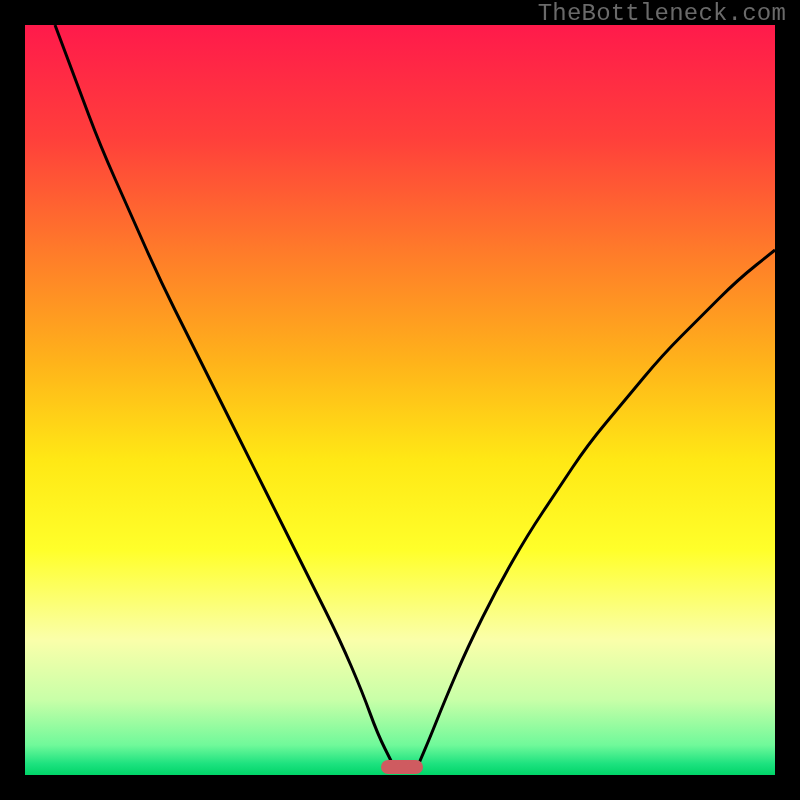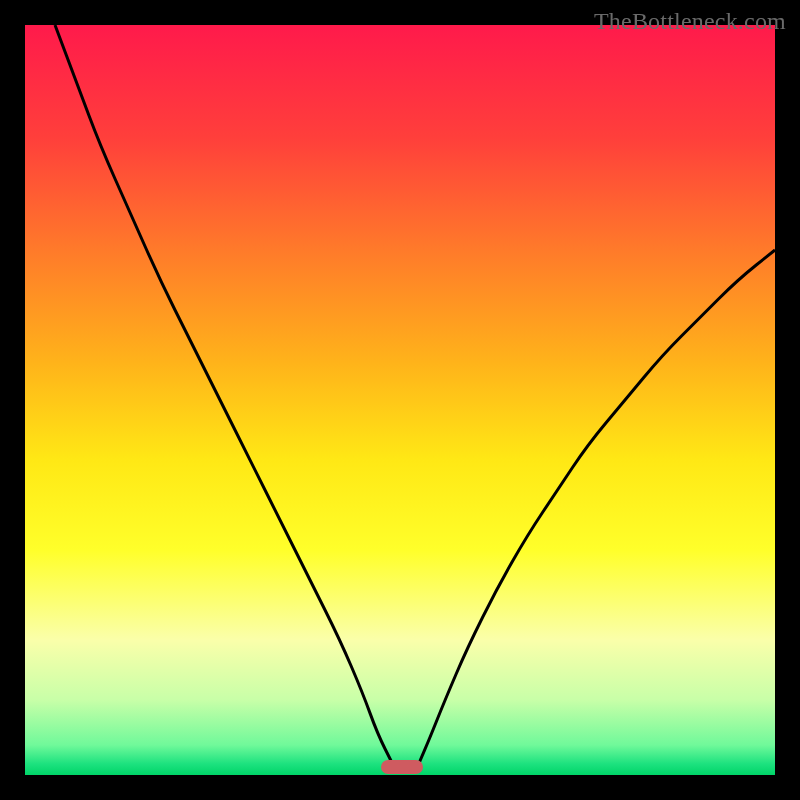--- a/index.html
+++ b/index.html
@@ -32,23 +32,23 @@
     top: 0;
     width: 100%;
     height: 100%;
   }
   .marker {
     position: absolute;
     border-radius: 10px;
   }
   .watermark {
     position: absolute;
-    top: 8px;
+    top: 0;
     right: 14px;
-    font-family: Liberation Serif, serif;
+    font-family: Liberation Mono, monospace;
     font-size: 24px;
     color: #6a6a6a;
     font-weight: 500;
     letter-spacing: 0.2px;
   }
 </style>
 </head>
 <body>
 
 <div class="chart-container">

